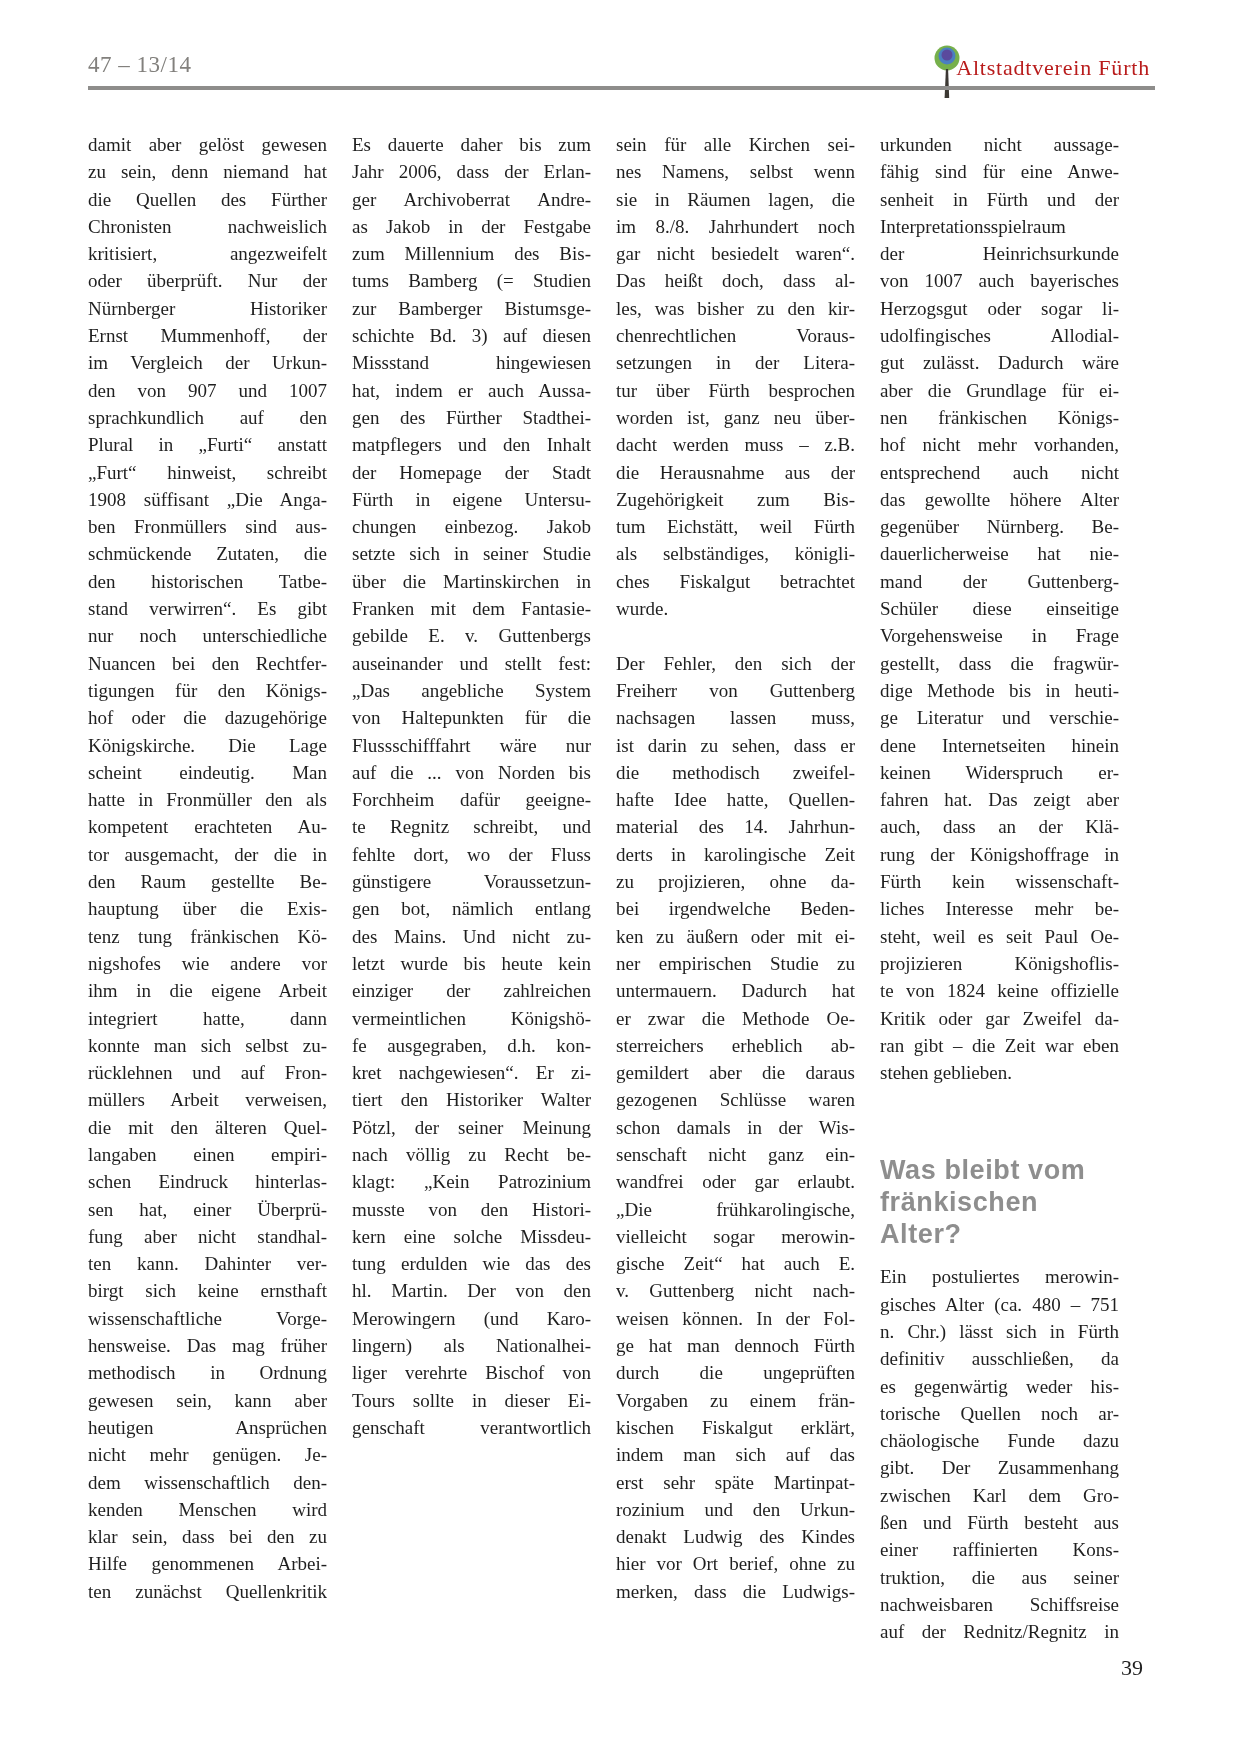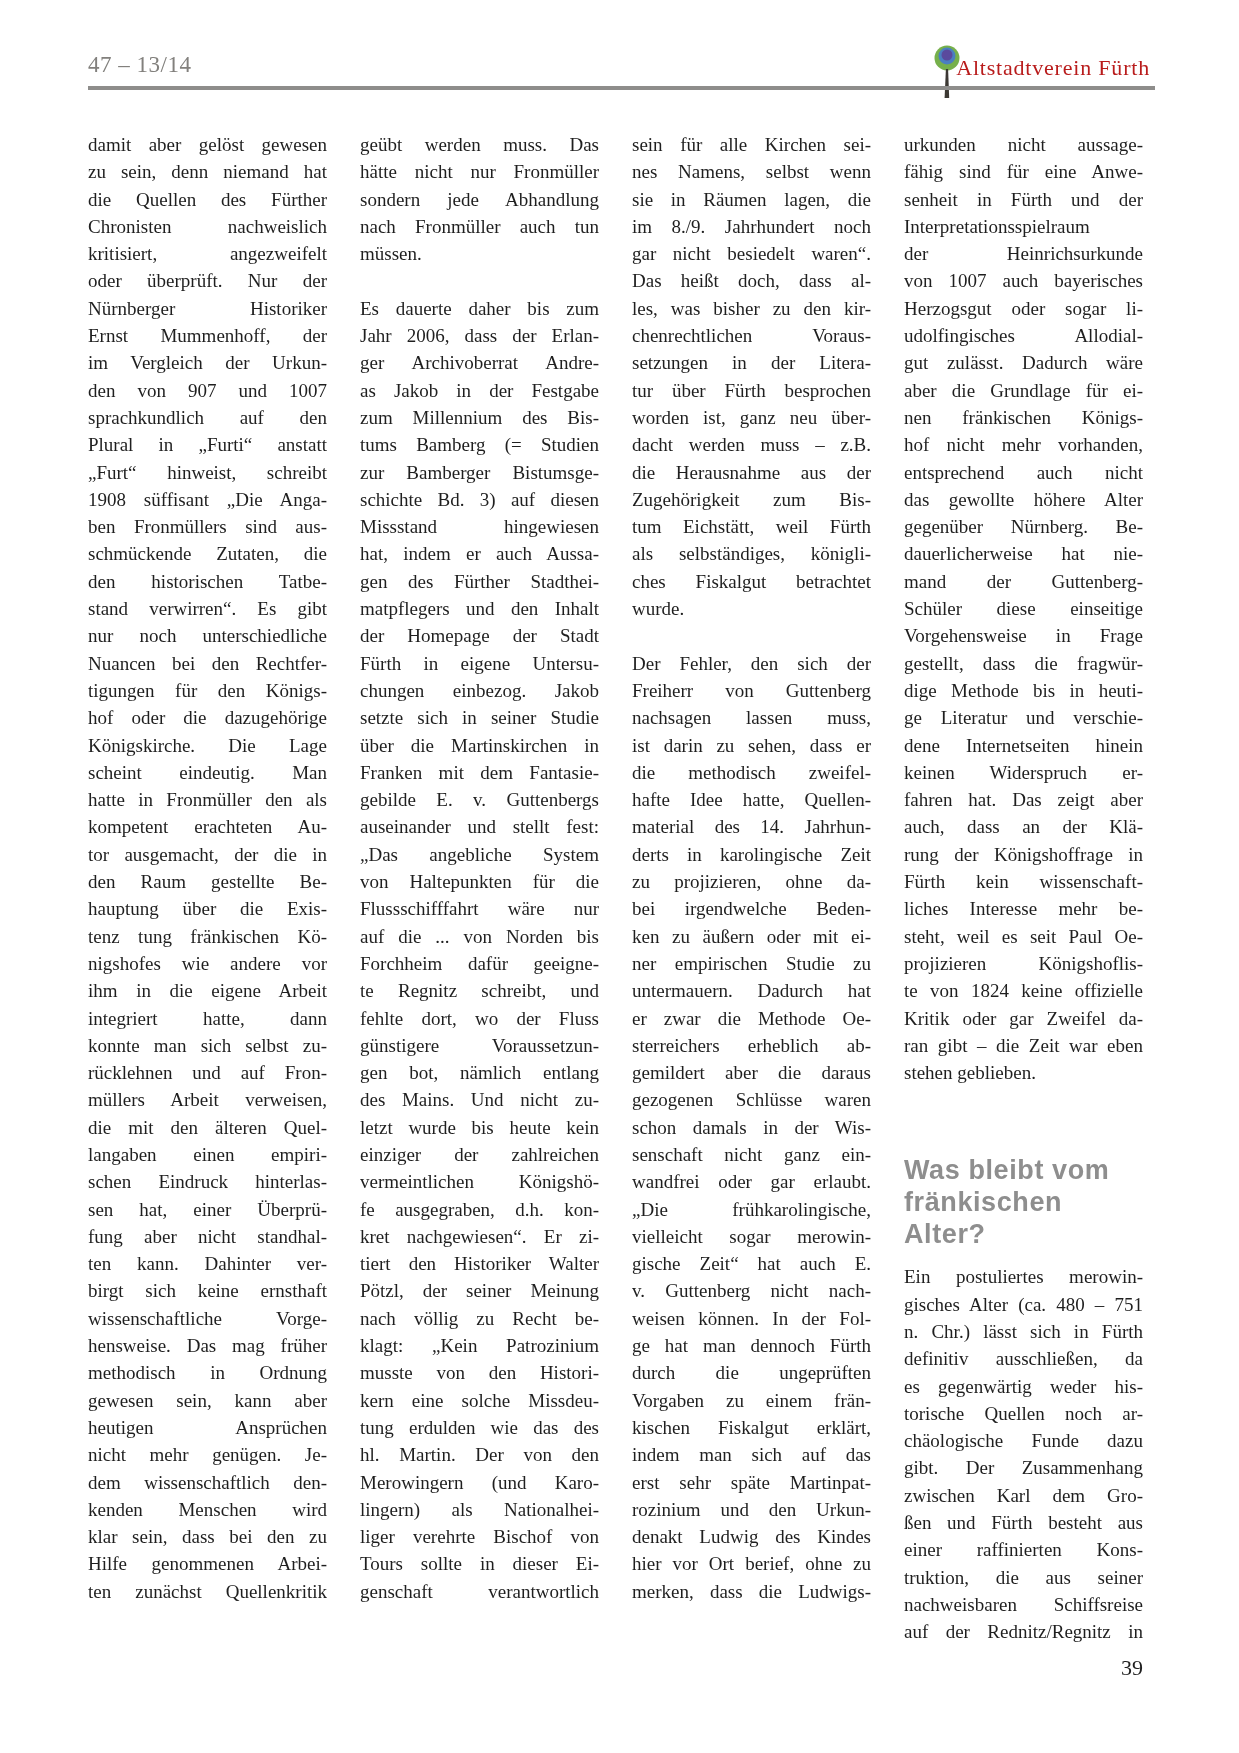--- a/index.html
+++ b/index.html
@@ -4,21 +4,21 @@
 <style>
   html,body{margin:0;padding:0;background:#ffffff;}
   .page{position:relative;width:1239px;height:1732px;background:#ffffff;overflow:hidden;
         font-family:"Liberation Serif","DejaVu Serif",serif;color:#1f1f1f;}
   
   .issue{position:absolute;left:88px;top:52px;font-size:23px;letter-spacing:0.5px;color:#82807d;}
   .brand-logo{position:absolute;left:934px;top:44px;width:26px;height:56px;}
   .brand-name{position:absolute;top:55px;right:89px;font-size:22px;letter-spacing:0.8px;color:#82807d;}
   .rule{position:absolute;left:88px;top:86px;width:1067px;height:4px;}
   
-  .cols{position:absolute;left:88px;top:131px;width:1055px;display:flex;gap:33px;}
+  .cols{position:absolute;left:88px;top:131px;width:1055px;display:flex;gap:25px;}
   .col{flex:0 0 239px;width:239px;}
   .block-p{margin:0;}
   .block-p + .block-p{margin-top:27.3px;}
   .h2{margin-top:68px;margin-bottom:13px;}
   .h2 + .block-p{margin-top:2px;}
   .line{font-size:19px;line-height:27.3px;text-align:justify;text-align-last:justify;overflow:hidden;}
   .line.end{text-align-last:left;}
   .h2 .line{font-family:"Liberation Sans","DejaVu Sans",sans-serif;font-weight:bold;
             font-size:27px;line-height:32px;letter-spacing:0.6px;
             text-align:left;text-align-last:left;}
@@ -98,27 +98,20 @@
           <div class="line">nicht mehr genügen. Je-</div>
           <div class="line">dem wissenschaftlich den-</div>
           <div class="line">kenden Menschen wird</div>
           <div class="line">klar sein, dass bei den zu</div>
           <div class="line">Hilfe genommenen Arbei-</div>
           <div class="line">ten zunächst Quellenkritik</div>
         </div>
       </div>
       <div class="col">
         <div class="block-p">
-          <div class="line">geübt werden muss. Das</div>
-          <div class="line">hätte nicht nur Fronmüller</div>
-          <div class="line">sondern jede Abhandlung</div>
-          <div class="line">nach Fronmüller auch tun</div>
-          <div class="line end">müssen.</div>
-        </div>
-        <div class="block-p">
           <div class="line">Es dauerte daher bis zum</div>
           <div class="line">Jahr 2006, dass der Erlan-</div>
           <div class="line">ger Archivoberrat Andre-</div>
           <div class="line">as Jakob in der Festgabe</div>
           <div class="line">zum Millennium des Bis-</div>
           <div class="line">tums Bamberg (= Studien</div>
           <div class="line">zur Bamberger Bistumsge-</div>
           <div class="line">schichte Bd. 3) auf diesen</div>
           <div class="line">Missstand hingewiesen</div>
           <div class="line">hat, indem er auch Aussa-</div>
@@ -160,21 +153,21 @@
           <div class="line">liger verehrte Bischof von</div>
           <div class="line">Tours sollte in dieser Ei-</div>
           <div class="line">genschaft verantwortlich</div>
         </div>
       </div>
       <div class="col">
         <div class="block-p">
           <div class="line">sein für alle Kirchen sei-</div>
           <div class="line">nes Namens, selbst wenn</div>
           <div class="line">sie in Räumen lagen, die</div>
-          <div class="line">im 8./9. Jahrhundert noch</div>
+          <div class="line">im 8./8. Jahrhundert noch</div>
           <div class="line">gar nicht besiedelt waren“.</div>
           <div class="line">Das heißt doch, dass al-</div>
           <div class="line">les, was bisher zu den kir-</div>
           <div class="line">chenrechtlichen Voraus-</div>
           <div class="line">setzungen in der Litera-</div>
           <div class="line">tur über Fürth besprochen</div>
           <div class="line">worden ist, ganz neu über-</div>
           <div class="line">dacht werden muss – z.B.</div>
           <div class="line">die Herausnahme aus der</div>
           <div class="line">Zugehörigkeit zum Bis-</div>

